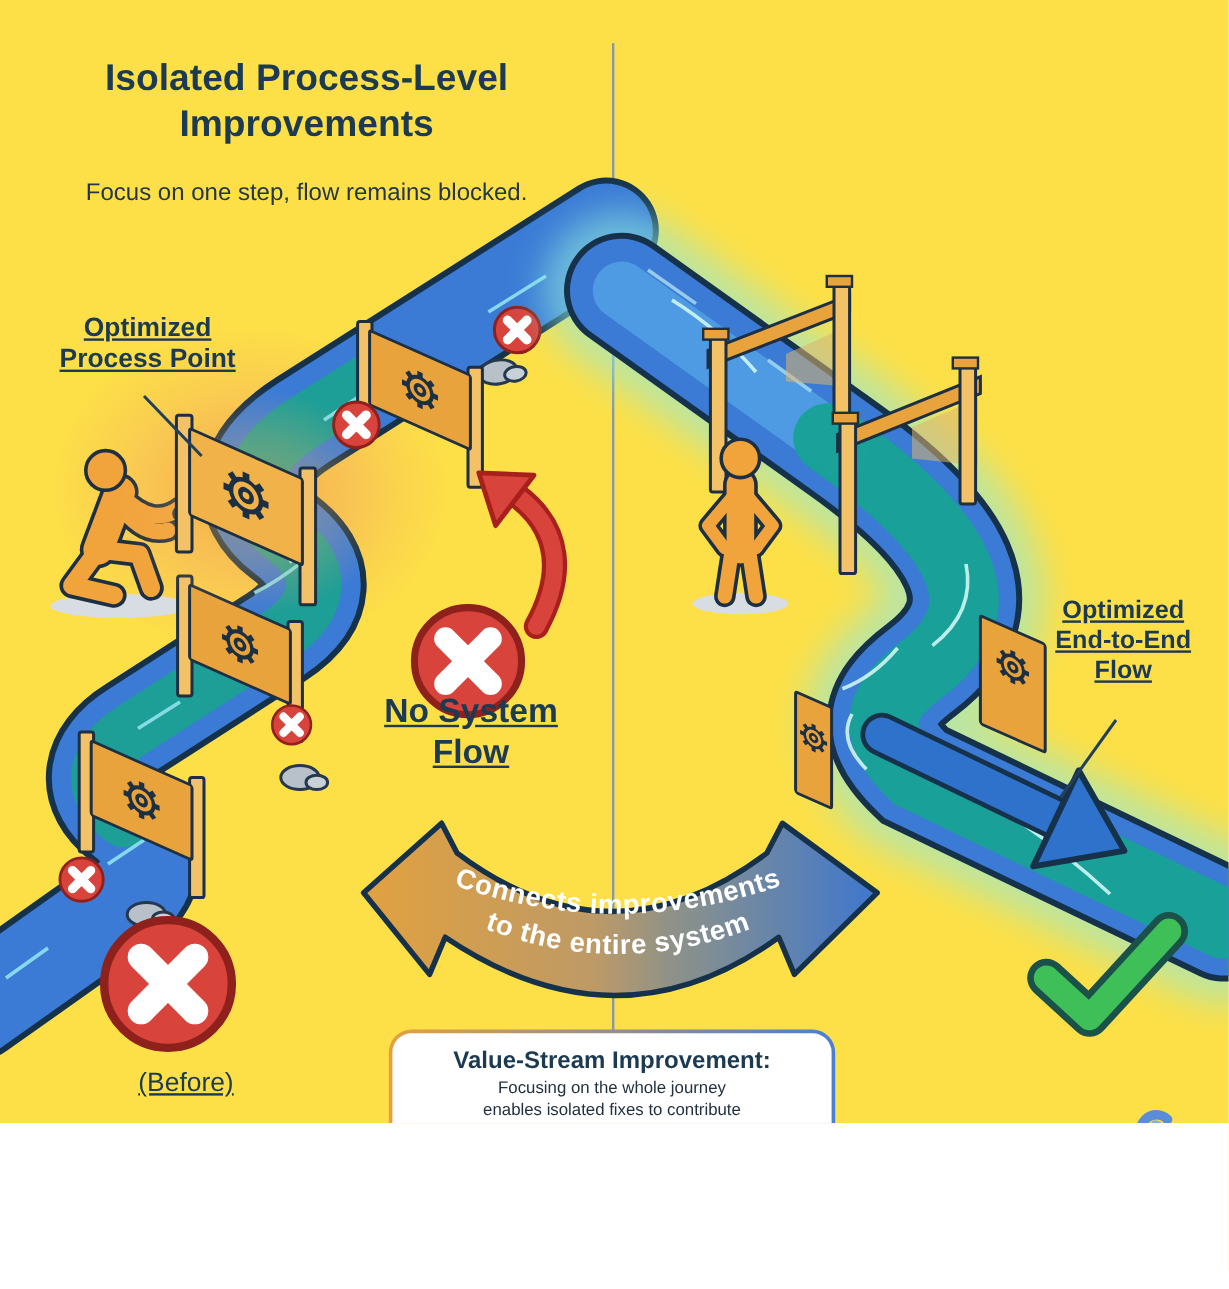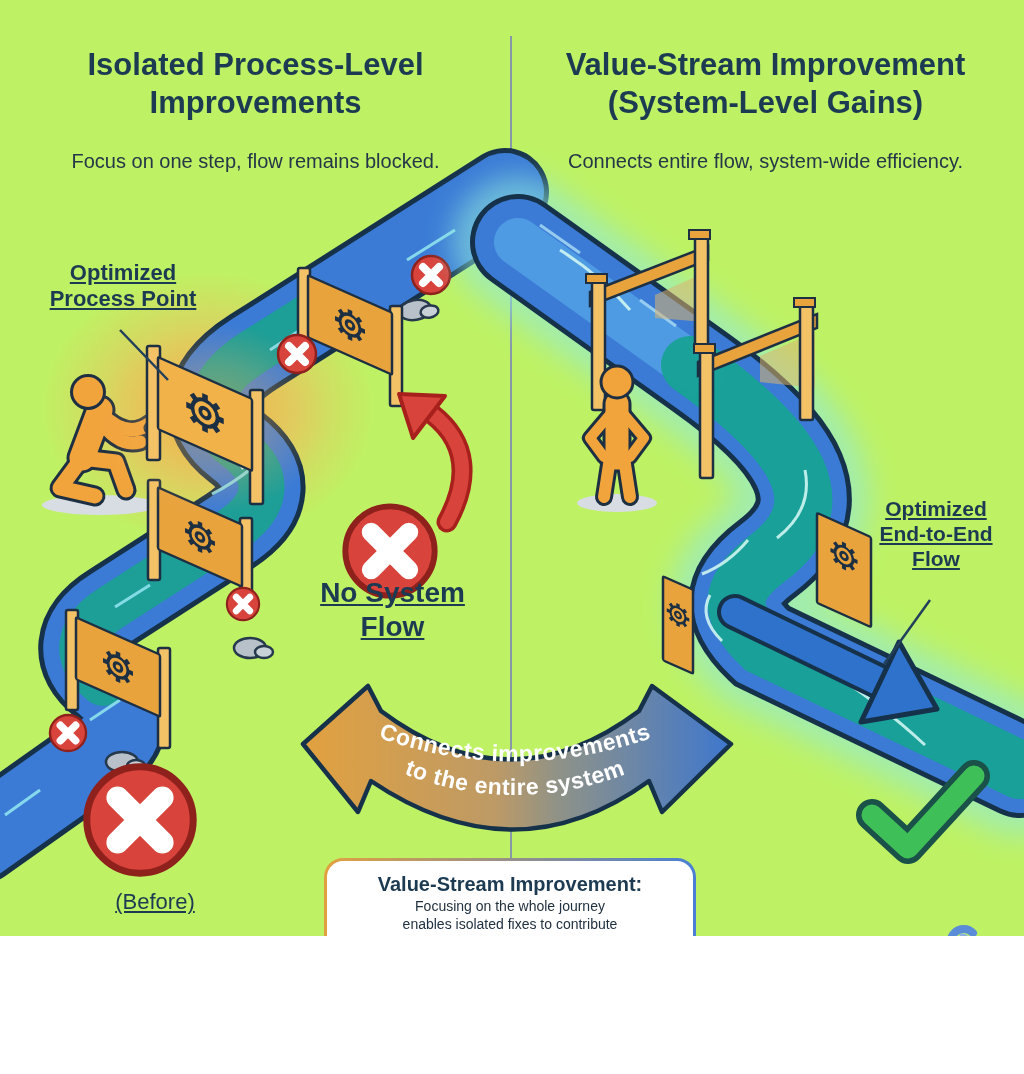--- a/index.html
+++ b/index.html
@@ -1,16 +1,16 @@
 <!DOCTYPE html>
 <html><head>
 <meta charset="utf-8">
 <style>
   html,body{margin:0;padding:0;background:#ffffff;}
-  .canvas{position:relative;width:1024px;height:936px;background:#bef264;overflow:hidden;
+  .canvas{position:relative;width:1024px;height:936px;background:#fde047;overflow:hidden;
           font-family:"Liberation Sans",sans-serif;}
   .divider{position:absolute;left:510px;top:36px;width:2px;height:824px;background:#8799a9;z-index:0;}
   svg.art{position:absolute;left:0;top:0;z-index:1;}
   .lbl{position:absolute;color:#1C3A52;font-weight:700;text-align:center;
        white-space:pre-line;line-height:1.2;z-index:3;text-decoration:underline;}
   .title{position:absolute;color:#1C3A52;font-weight:700;text-align:center;
          white-space:pre-line;line-height:1.24;font-size:31px;z-index:3;}
   .subtitle{position:absolute;color:#243648;font-weight:400;text-align:center;
             font-size:20px;z-index:3;}
   .vsf-line1{font-size:23px;font-weight:700;}
@@ -30,23 +30,20 @@
 </head>
 <body>
 
 <div class="canvas">
 
   <div class="divider"></div>
 
   <div class="title" style="left:0;width:511px;top:46px;">Isolated Process-Level
 Improvements</div>
   <div class="subtitle" style="left:0;width:511px;top:150px;">Focus on one step, flow remains blocked.</div>
-  <div class="title" style="left:513px;width:505px;top:46px;">Value-Stream Improvement
-(System-Level Gains)</div>
-  <div class="subtitle" style="left:513px;width:505px;top:150px;">Connects entire flow, system-wide efficiency.</div>
 
   <svg class="art" width="1024" height="1074" viewBox="0 0 1024 1074">
     <defs>
       <radialGradient id="gOrange">
         <stop offset="0" stop-color="#F6A63C" stop-opacity=".95"></stop>
         <stop offset=".55" stop-color="#F6B45C" stop-opacity=".5"></stop>
         <stop offset="1" stop-color="#F6B45C" stop-opacity="0"></stop>
       </radialGradient>
       <linearGradient id="gArrow" x1="303" y1="760" x2="731" y2="760" gradientUnits="userSpaceOnUse">
         <stop offset="0" stop-color="#E2A13F"></stop>

